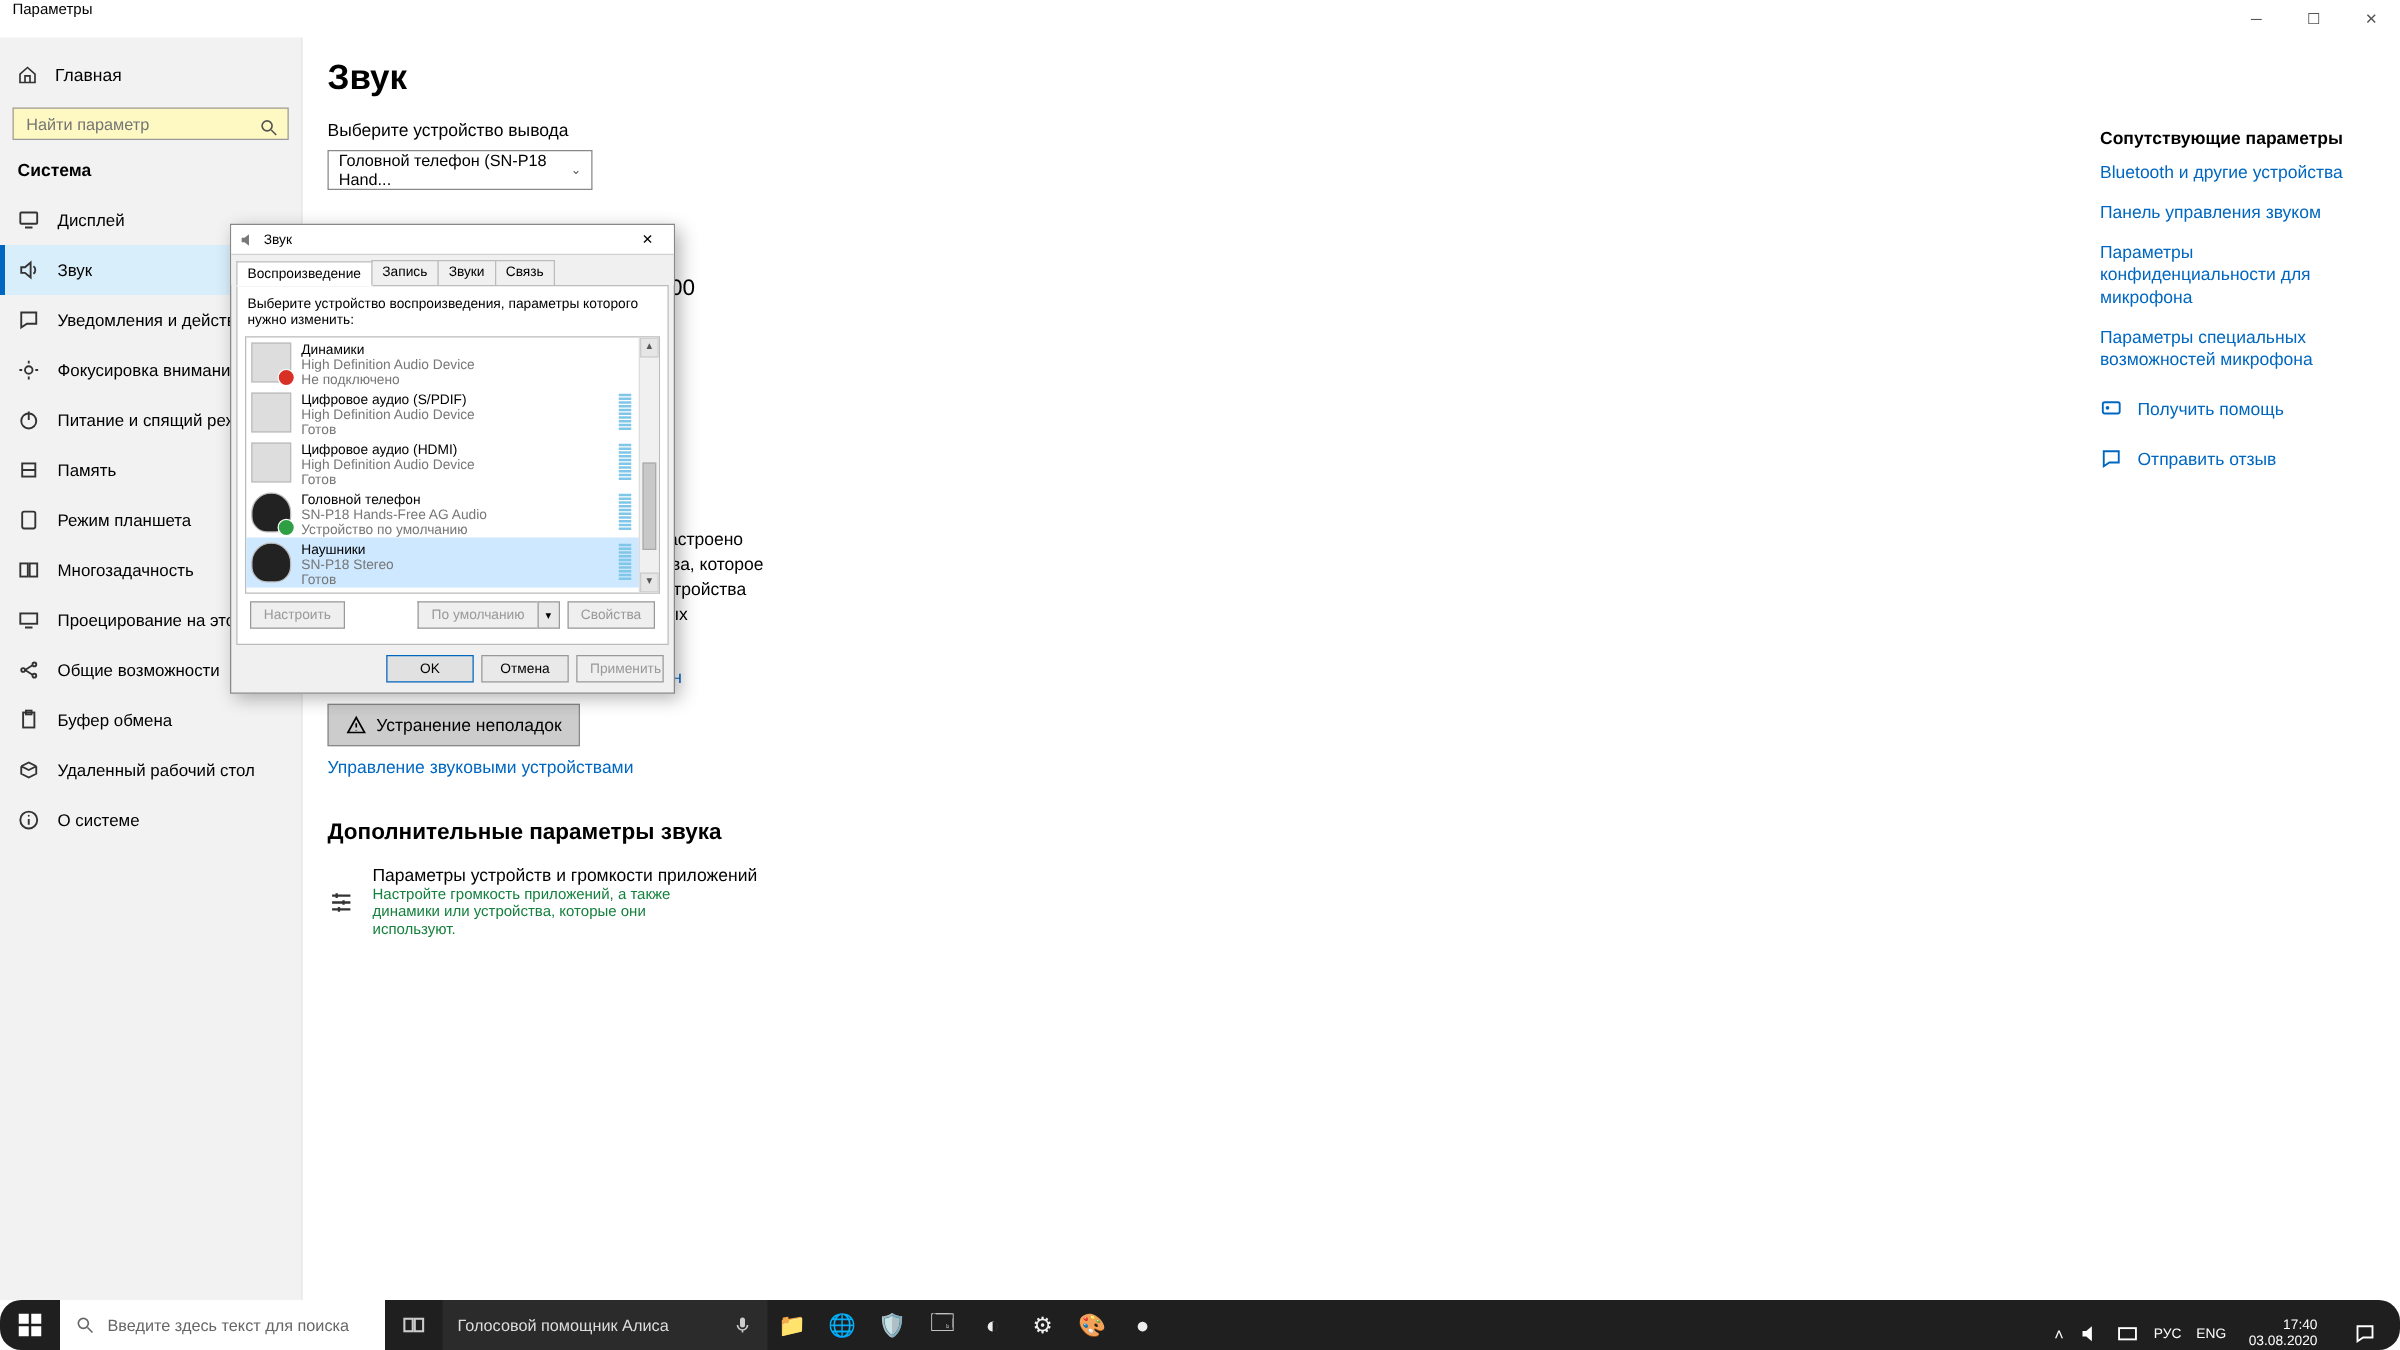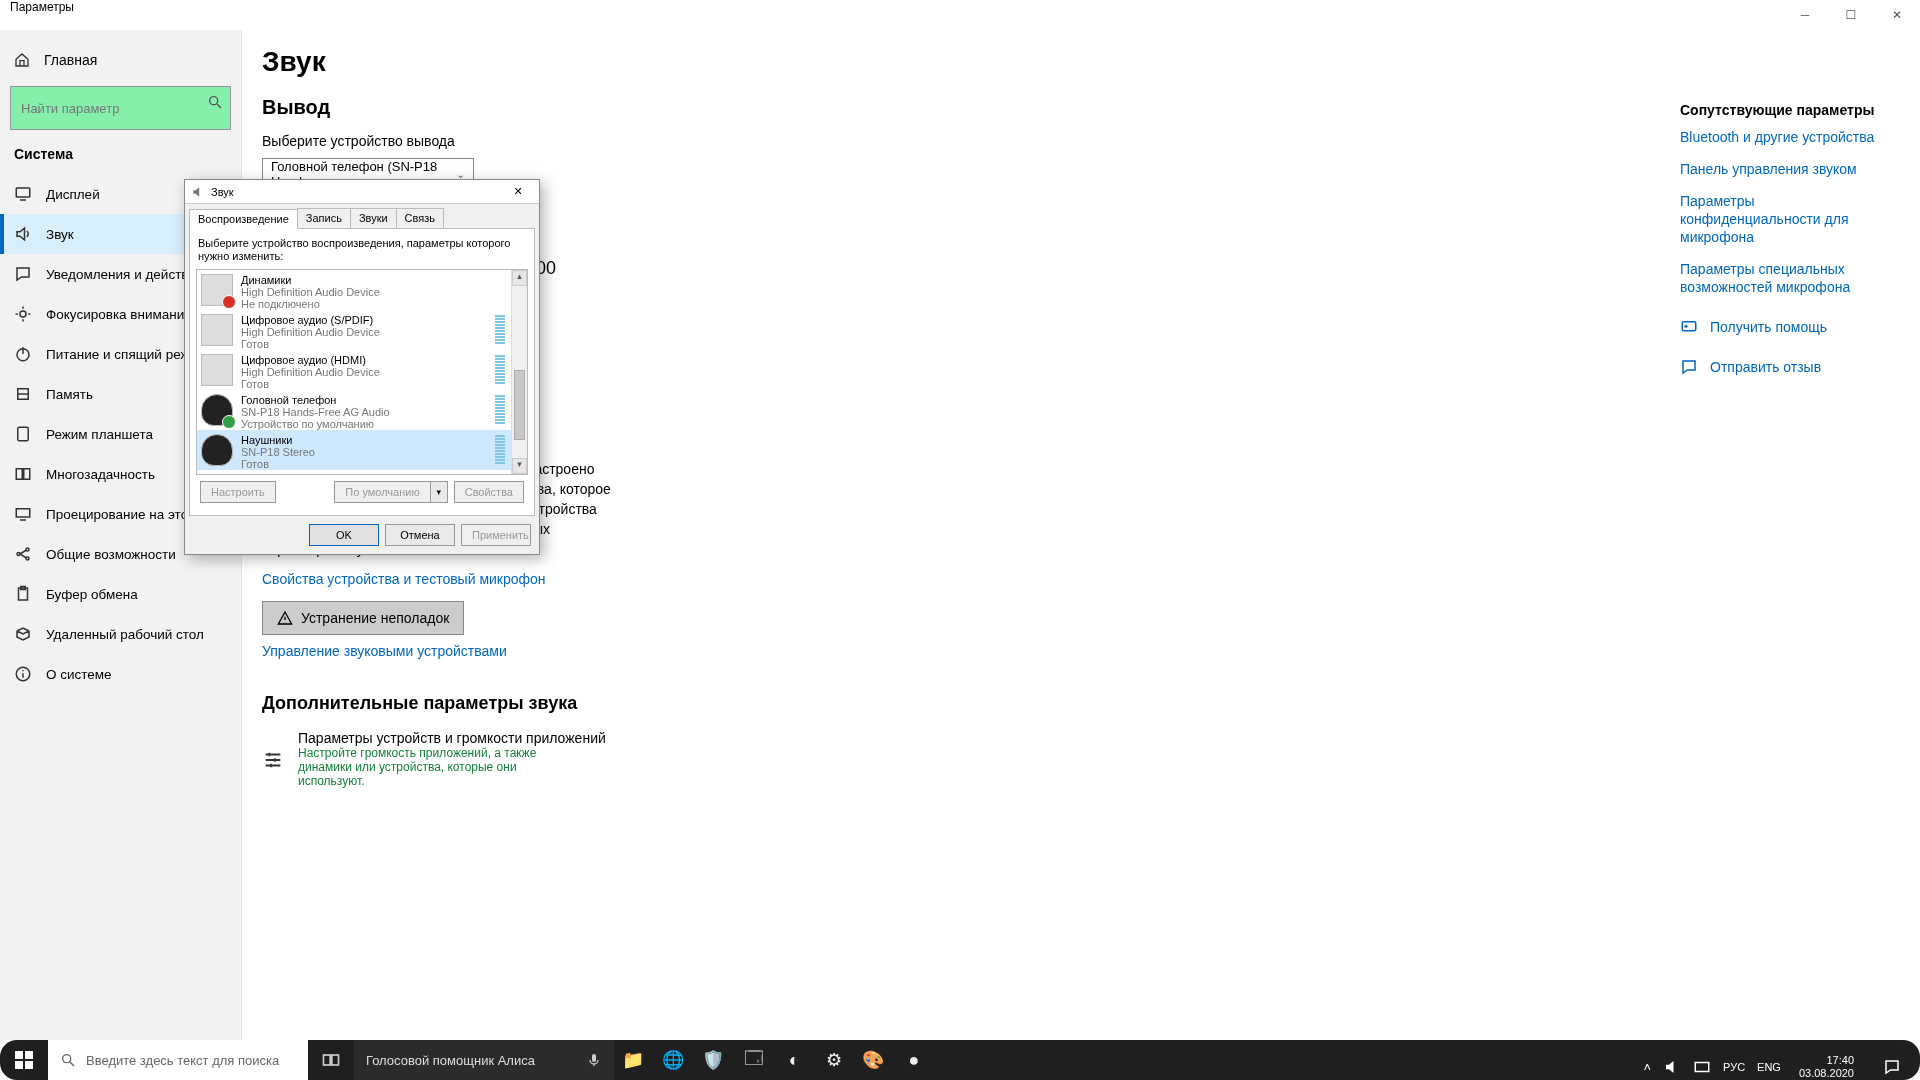--- a/index.html
+++ b/index.html
@@ -11,21 +11,21 @@
 .titlebar .winbtns { position: absolute; right: 0; top: 0; display: flex; }
 .titlebar .winbtn { width: 46px; height: 30px; display: flex; align-items: center; justify-content: center; font-size: 12px; color: #555; }
 
 .app-body { position: absolute; top: 30px; bottom: 0; left: 0; right: 0; }
 
 
 .sidebar { position: absolute; left: 0; top: 0; bottom: 0; width: 242px; background: #f2f2f2; border-right: 1px solid #e5e5e5; padding-top: 10px; overflow: hidden; }
 .home-row { display: flex; align-items: center; height: 40px; padding-left: 14px; font-size: 14px; }
 .home-row .home-ic { width: 16px; height: 16px; margin-right: 14px; }
 .search-wrap { margin: 6px 10px 12px 10px; position: relative; }
-.search-wrap input { width: 100%; height: 44px; border: 1px solid #999; padding: 0 36px 0 10px; font-size: 13px; background: #86efac; color: #555; }
+.search-wrap input { width: 100%; height: 26px; border: 1px solid #999; padding: 0 36px 0 10px; font-size: 13px; background: #fef9c3; color: #555; }
 .search-wrap .search-ic { position: absolute; right: 8px; top: 8px; color: #555; }
 .section-head { font-weight: 600; font-size: 14px; padding: 4px 14px 12px 14px; }
 .nav { list-style: none; }
 .nav li { display: flex; align-items: center; height: 40px; padding-left: 14px; font-size: 13.5px; color: #000; white-space: nowrap; overflow: hidden; }
 .nav li .nav-ic { width: 18px; height: 18px; margin-right: 14px; flex: 0 0 18px; color: #333; }
 .nav li.active { background: #d9eefb; position: relative; }
 .nav li.active::before { content: ""; position: absolute; left: 0; top: 0; bottom: 0; width: 4px; background: #0067c0; }
 
 
 .main { position: absolute; left: 242px; right: 0; top: 0; bottom: 0; padding: 16px 0 0 20px; overflow: hidden; }
@@ -222,21 +222,20 @@
               <circle cx="12" cy="7.5" r="1" fill="#333"></circle>
             </svg>
             <span>О системе</span>
           </li>
         </ul>
     </div>
 
     <div class="main">
       <h1>Звук</h1>
 
-      <h2>Вывод</h2>
 
       <div class="label">Выберите устройство вывода</div>
       <div class="combo">
         <span>Головной телефон (SN-P18 Hand...</span>
         <span class="caret">⌄</span>
       </div>
 
       
       <div style="height:20px"></div>
       <div class="para" style="visibility:hidden">spacer spacer spacer spacer spacer spacer spacer</div>

